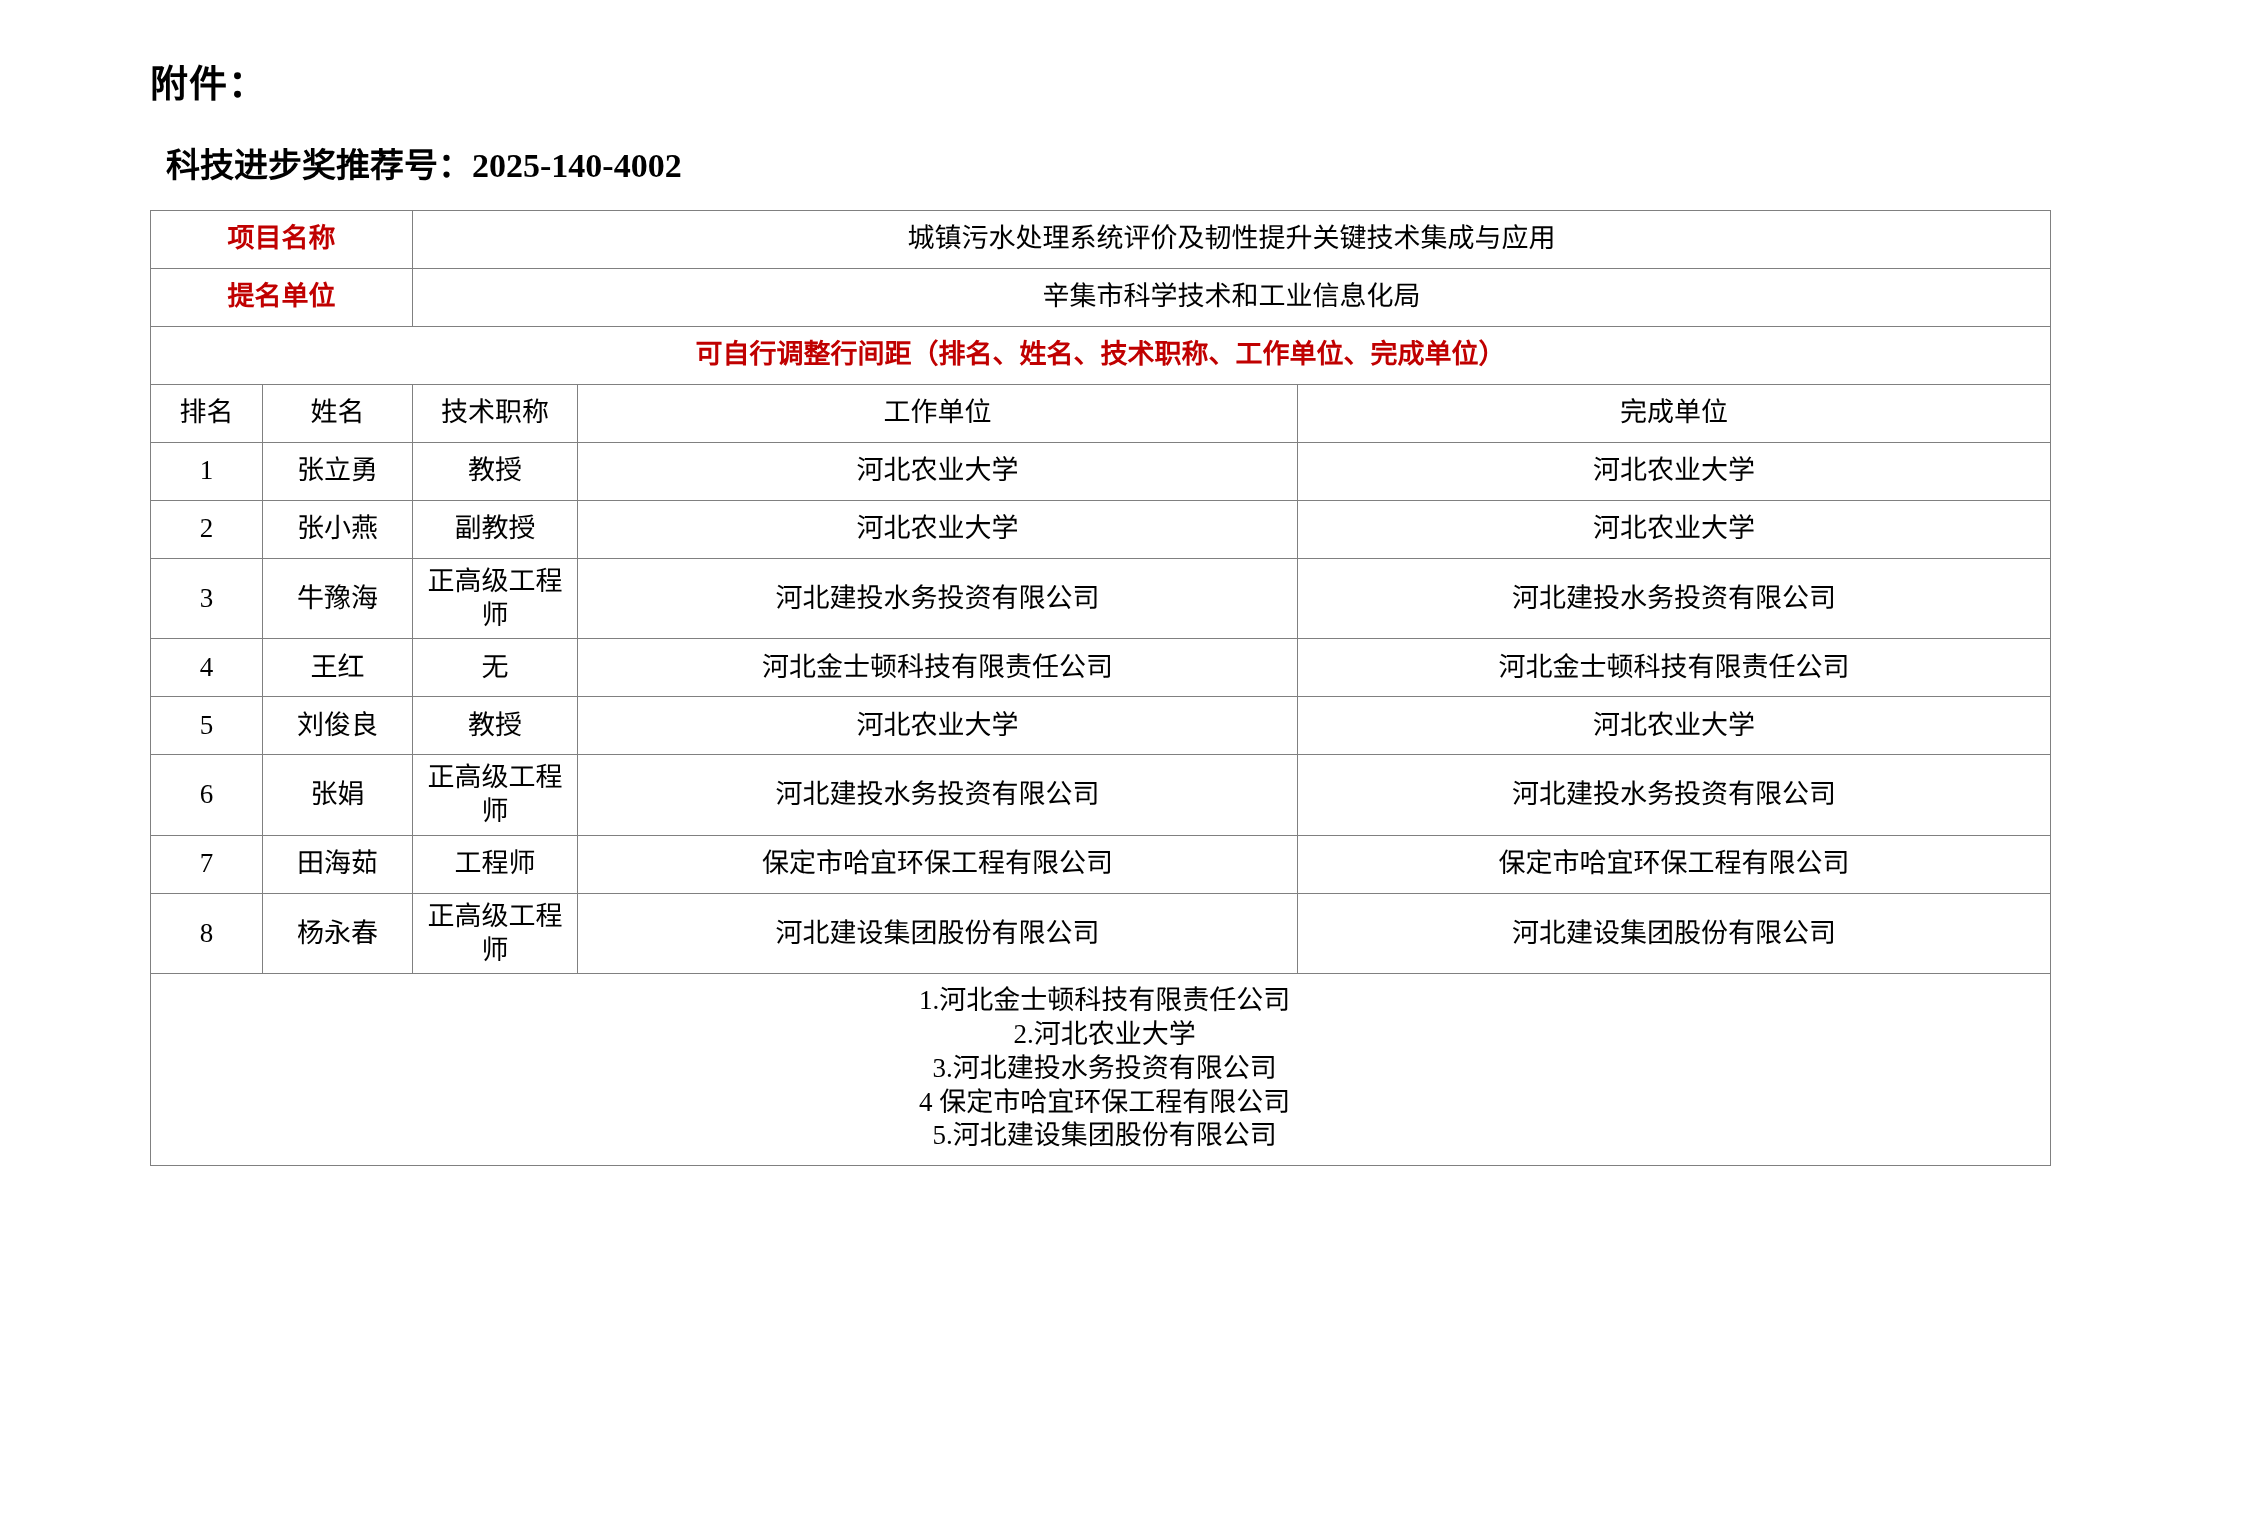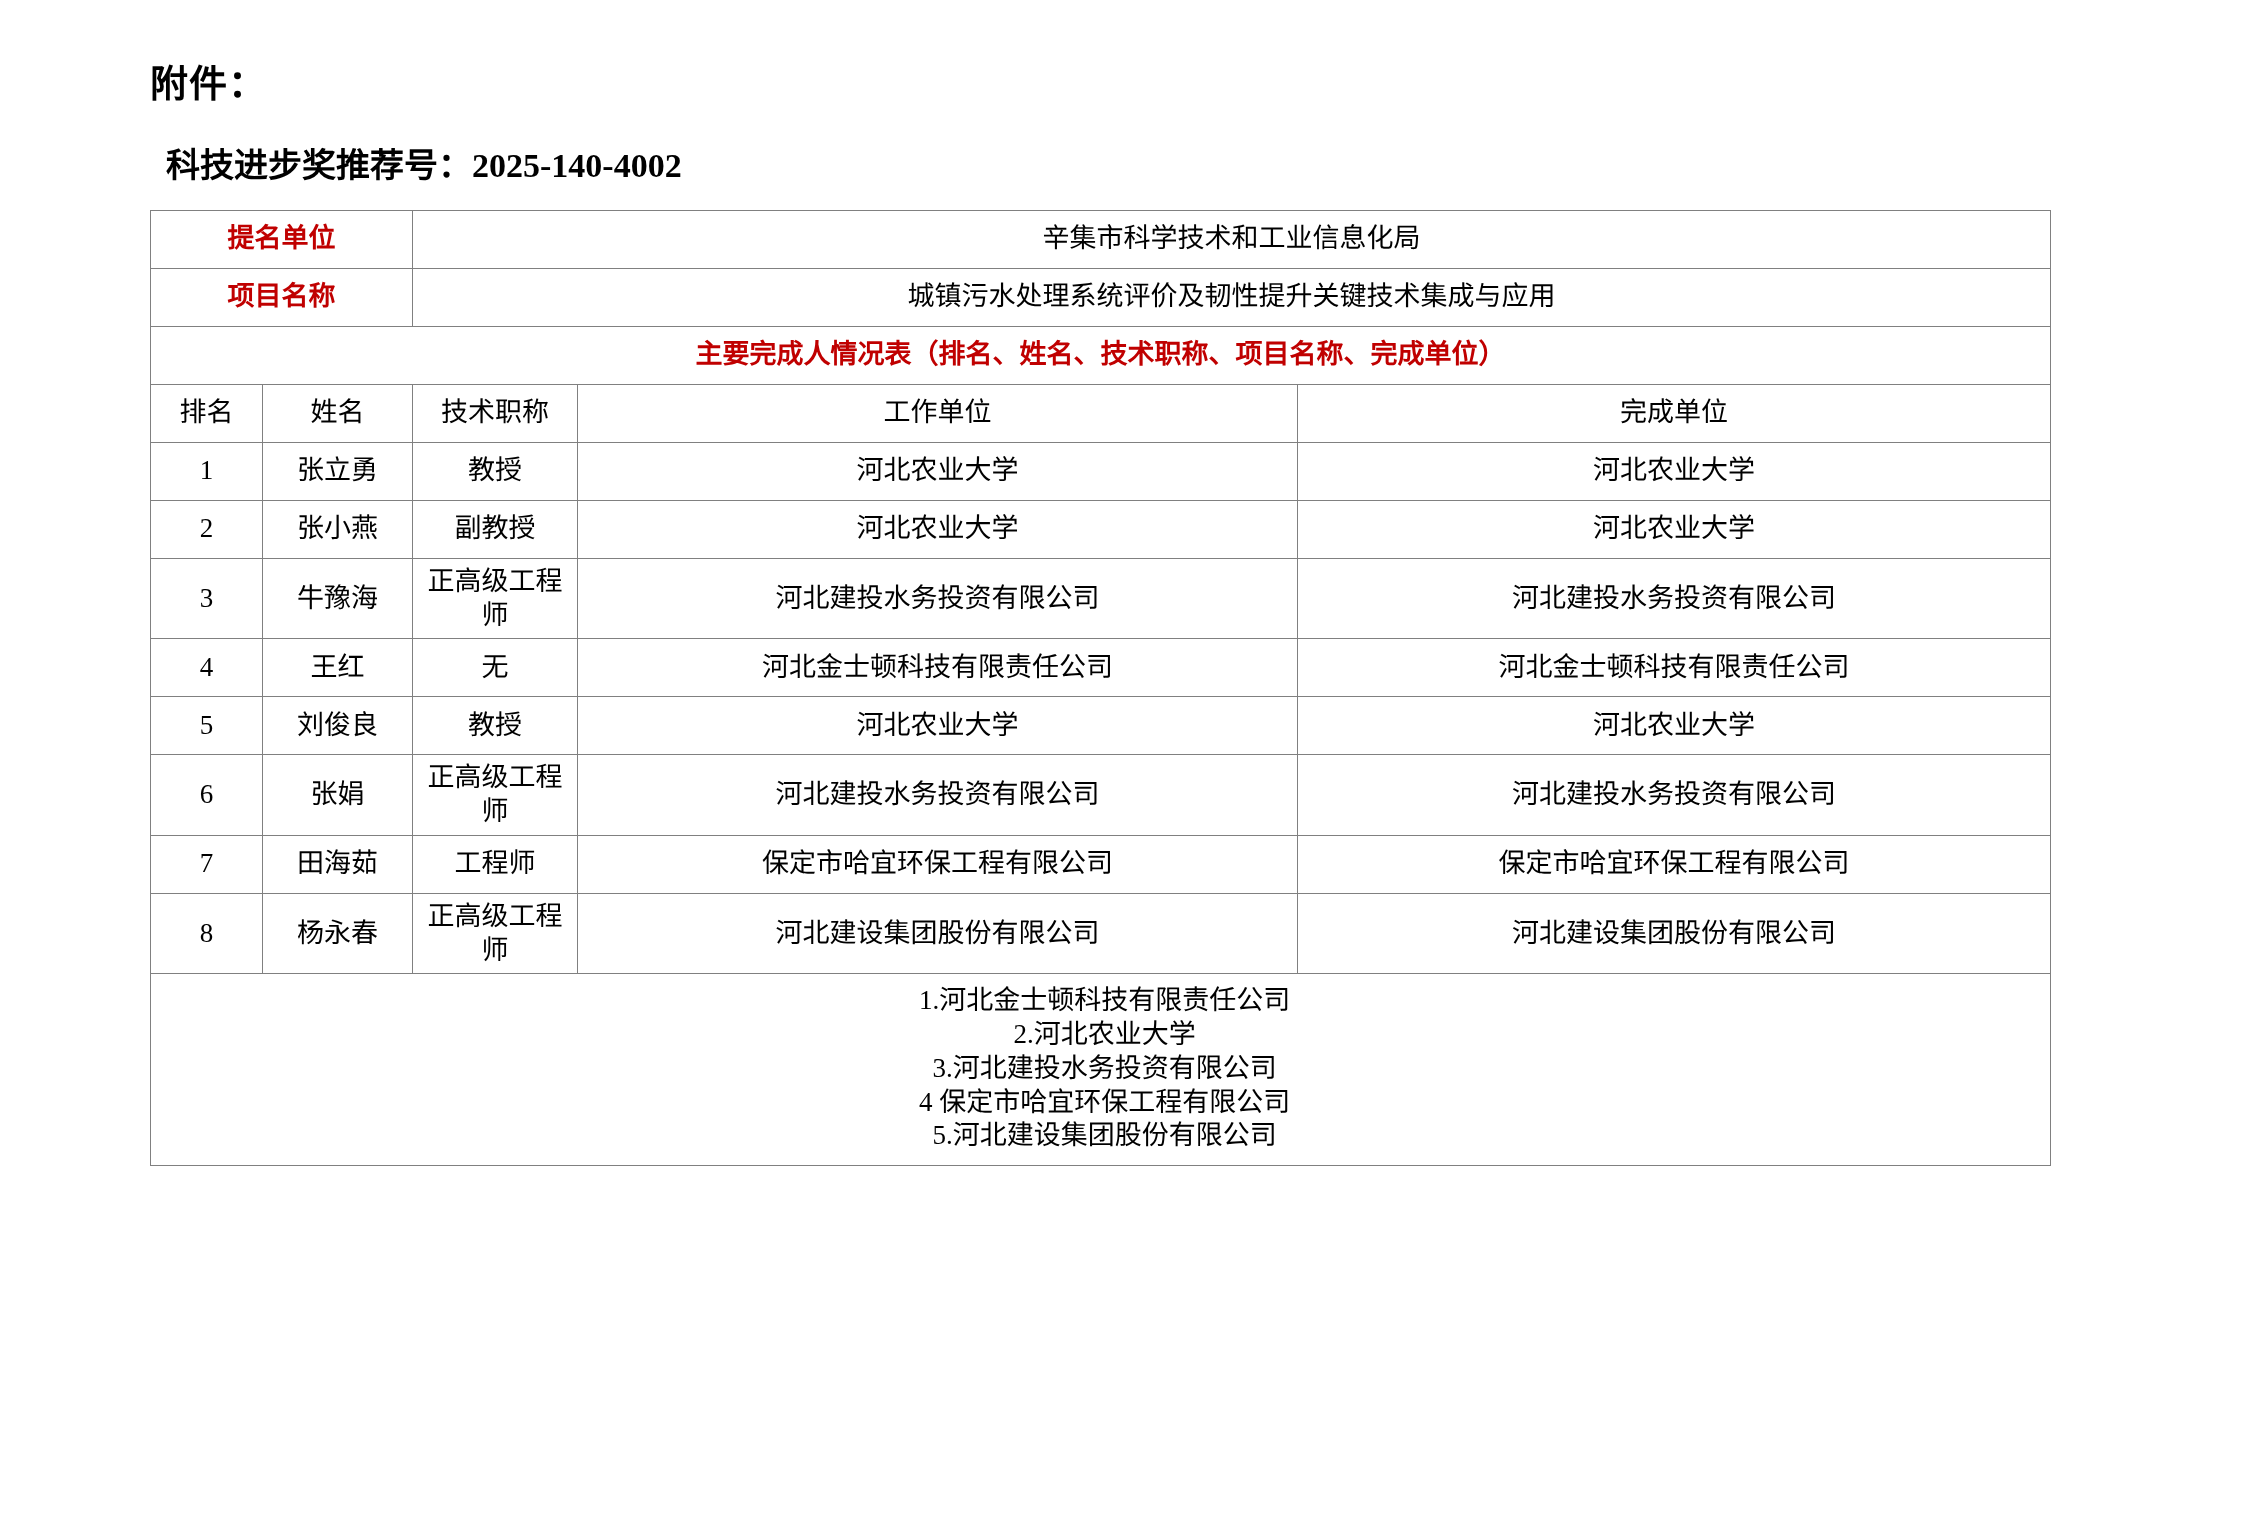--- a/index.html
+++ b/index.html
@@ -104,30 +104,30 @@
   <table class="doc">
     <colgroup>
       <col class="c-rank">
       <col class="c-name">
       <col class="c-title">
       <col class="c-work">
       <col class="c-done">
     </colgroup>
     <tbody>
       <tr class="title-row">
+        <td class="hdr-red label-cell" colspan="2">项目名称</td>
+        <td colspan="3">城镇污水处理系统评价及韧性提升关键技术集成与应用</td>
+      </tr>
+      <tr class="title-row">
         <td class="hdr-red label-cell" colspan="2">提名单位</td>
         <td colspan="3">辛集市科学技术和工业信息化局</td>
       </tr>
-      <tr class="title-row">
-        <td class="hdr-red label-cell" colspan="2">项目名称</td>
-        <td colspan="3">城镇污水处理系统评价及韧性提升关键技术集成与应用</td>
-      </tr>
 
       <tr class="section-row">
-        <td class="hdr-red" colspan="5">主要完成人情况表（排名、姓名、技术职称、项目名称、完成单位）</td>
+        <td class="hdr-red" colspan="5">可自行调整行间距（排名、姓名、技术职称、工作单位、完成单位）</td>
       </tr>
 
       <tr class="colhdr">
         <td>排名</td>
         <td>姓名</td>
         <td>技术职称</td>
         <td>工作单位</td>
         <td>完成单位</td>
       </tr>
 

